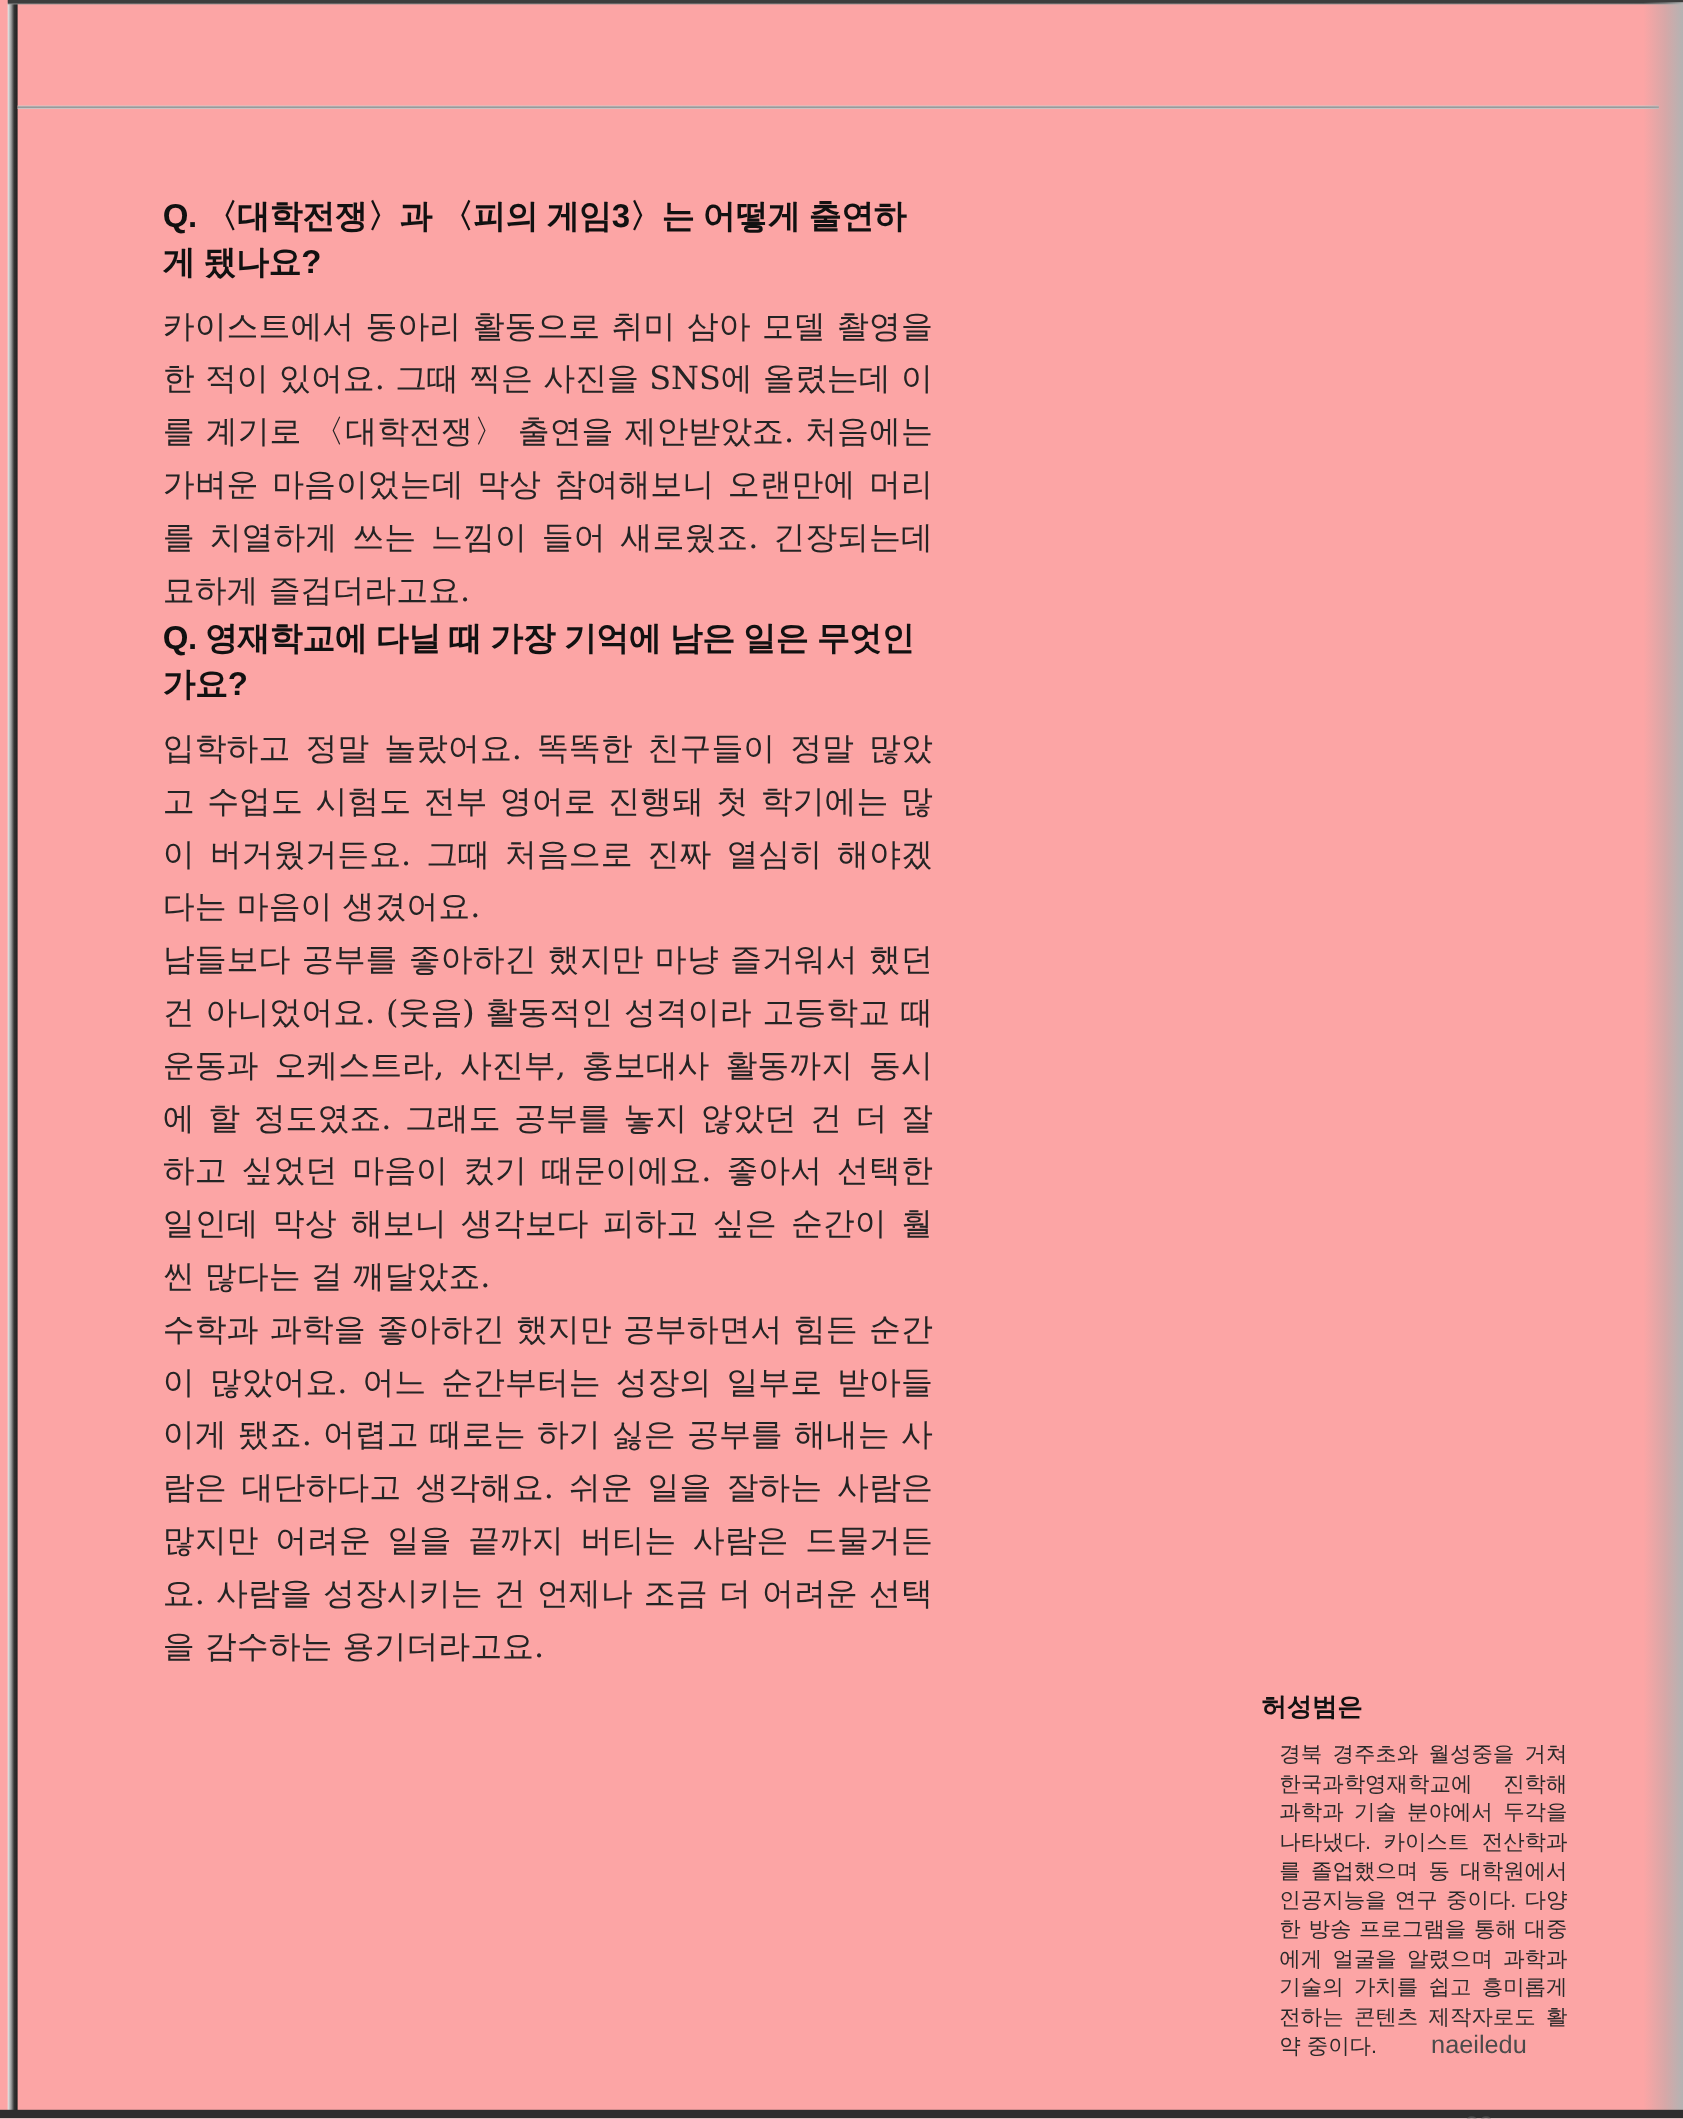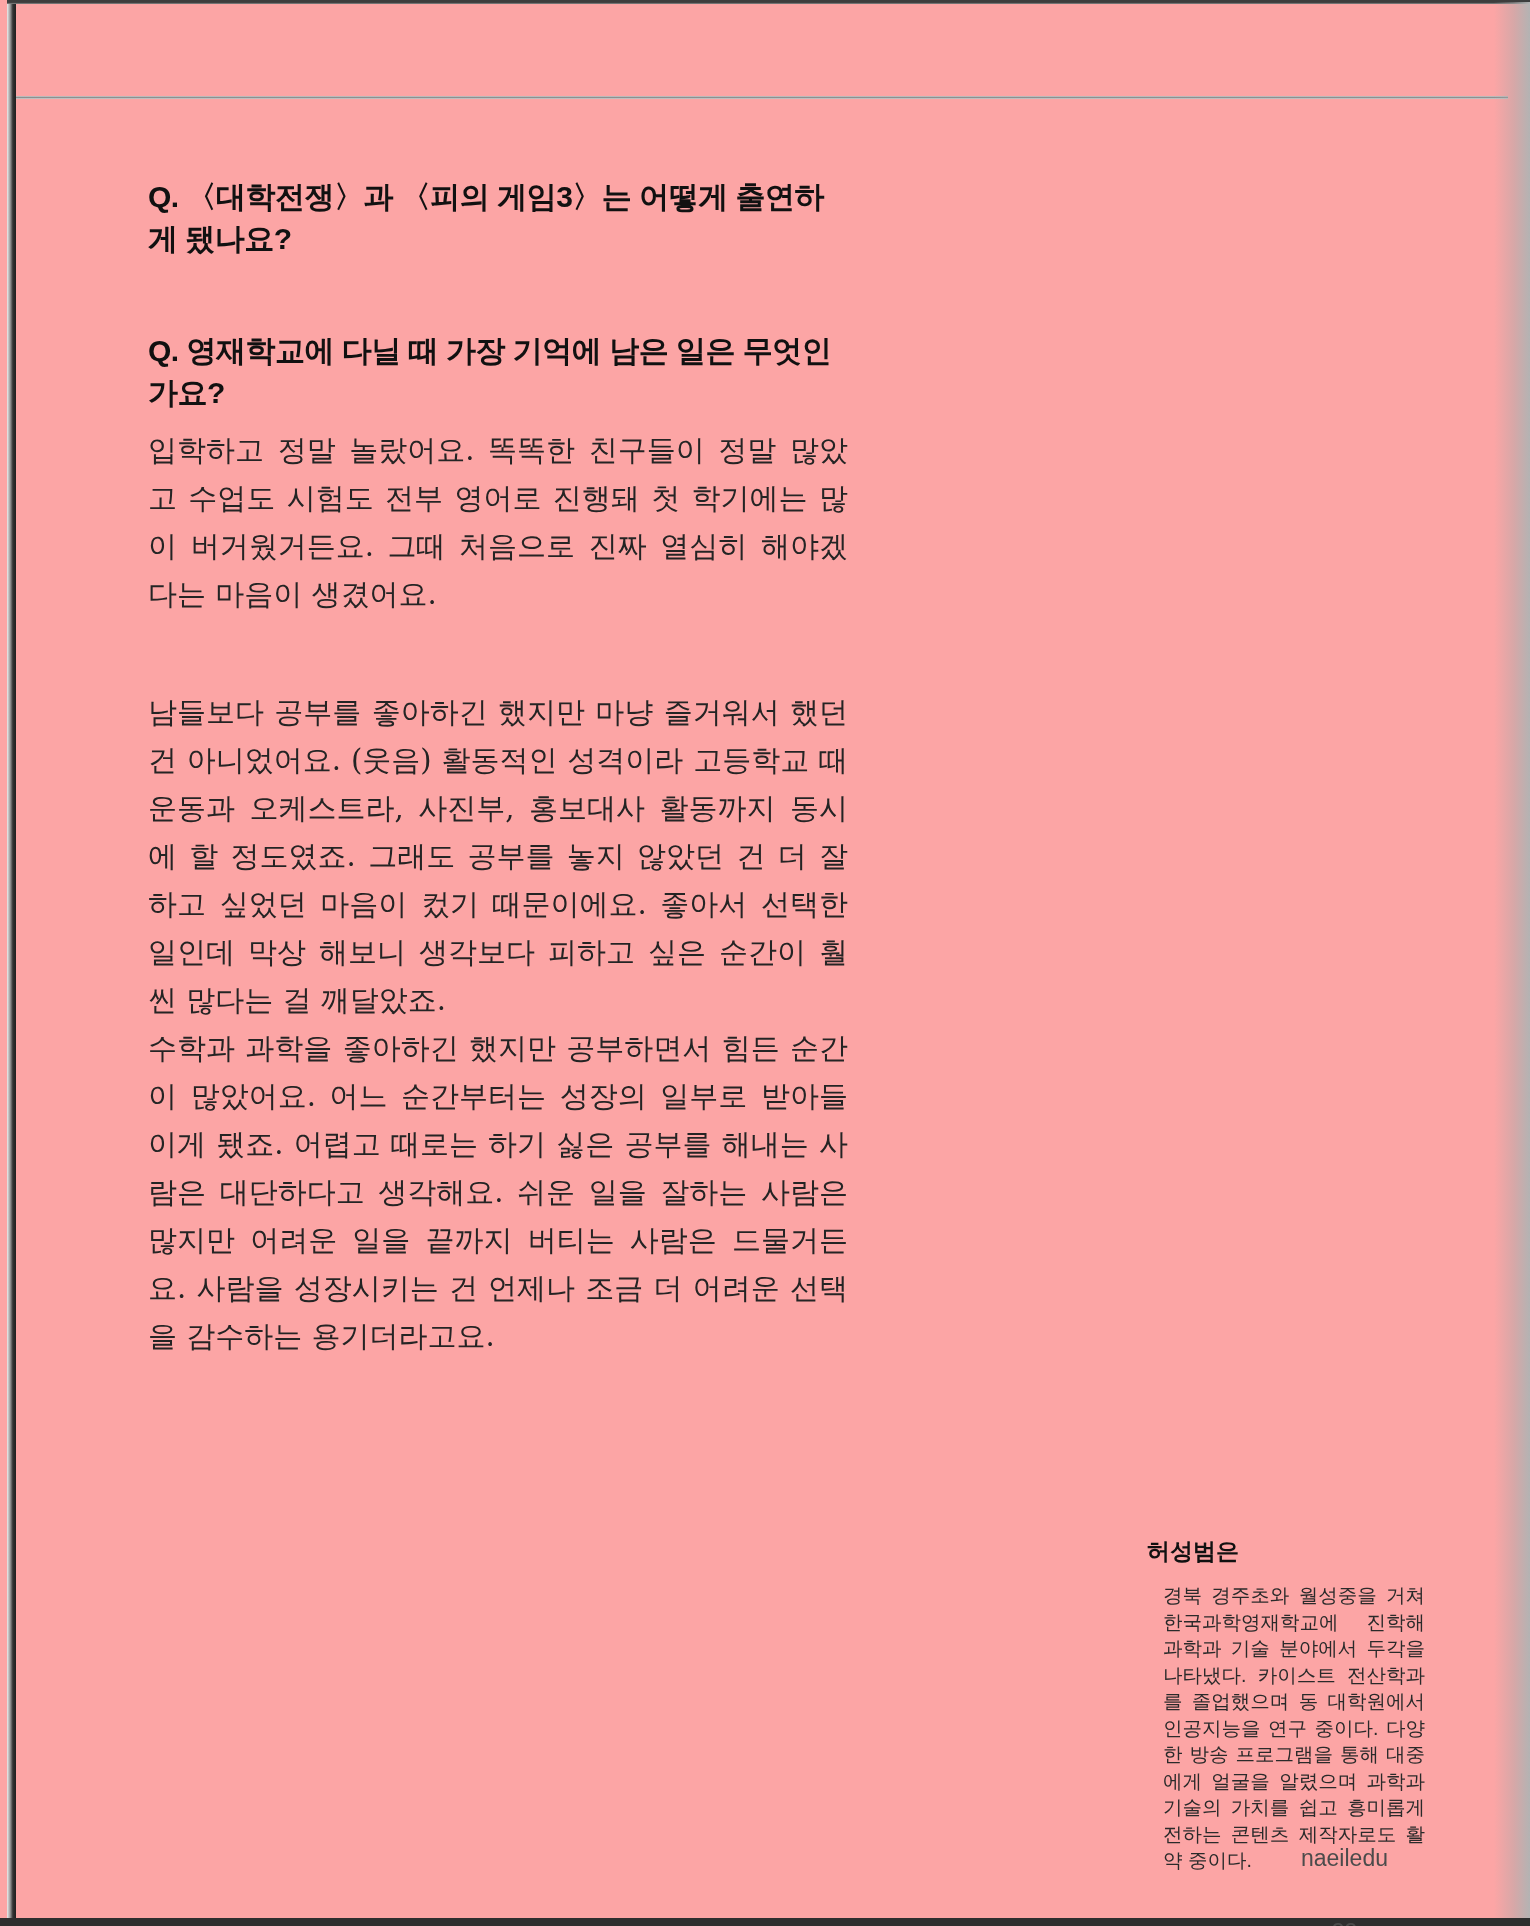--- a/index.html
+++ b/index.html
@@ -33,21 +33,21 @@
   }
   .edge-bottom{
     position:absolute;left:0;right:0;bottom:0;height:8px;
     background:#2e2e2e;
   }
   
   .article{
     position:absolute;left:148px;top:176px;width:700px;
     color:#222222;
   }
-  .qa + .qa{margin-top:70px;}
+  .qa + .qa{}
   .q{
     margin:0 0 12px 0;
     font-family:"Liberation Sans",sans-serif;
     font-weight:700;
     font-size:30px;line-height:42px;
     letter-spacing:-0.5px;
     color:#111111;
   }
   .a{
     margin:0;
@@ -97,20 +97,21 @@
   <div class="edge-left"></div>
   <div class="edge-top"></div>
   <div class="header-rule"></div>
   <div class="edge-right"></div>
   <div class="edge-bottom"></div>
 
   <main class="article">
 
     <section class="qa">
       <h2 class="q">Q. 〈대학전쟁〉과 〈피의 게임3〉는 어떻게 출연하게 됐나요?</h2>
+      <p class="a">카이스트에서 동아리 활동으로 취미 삼아 모델 촬영을 한 적이 있어요. 그때 찍은 사진을 SNS에 올렸는데 이를 계기로 〈대학전쟁〉 출연을 제안받았죠. 처음에는 가벼운 마음이었는데 막상 참여해보니 오랜만에 머리를 치열하게 쓰는 느낌이 들어 새로웠죠. 긴장되는데 묘하게 즐겁더라고요.</p>
     </section>
 
     <section class="qa">
       <h2 class="q">Q. 영재학교에 다닐 때 가장 기억에 남은 일은 무엇인가요?</h2>
       <p class="a">입학하고 정말 놀랐어요. 똑똑한 친구들이 정말 많았고 수업도 시험도 전부 영어로 진행돼 첫 학기에는 많이 버거웠거든요. 그때 처음으로 진짜 열심히 해야겠다는 마음이 생겼어요.</p>
     </section>
 
     <section class="qa">
       <p class="a">남들보다 공부를 좋아하긴 했지만 마냥 즐거워서 했던 건 아니었어요. (웃음) 활동적인 성격이라 고등학교 때 운동과 오케스트라, 사진부, 홍보대사 활동까지 동시에 할 정도였죠. 그래도 공부를 놓지 않았던 건 더 잘하고 싶었던 마음이 컸기 때문이에요. 좋아서 선택한 일인데 막상 해보니 생각보다 피하고 싶은 순간이 훨씬 많다는 걸 깨달았죠.</p>
       <p class="a">수학과 과학을 좋아하긴 했지만 공부하면서 힘든 순간이 많았어요. 어느 순간부터는 성장의 일부로 받아들이게 됐죠. 어렵고 때로는 하기 싫은 공부를 해내는 사람은 대단하다고 생각해요. 쉬운 일을 잘하는 사람은 많지만 어려운 일을 끝까지 버티는 사람은 드물거든요. 사람을 성장시키는 건 언제나 조금 더 어려운 선택을 감수하는 용기더라고요.</p>

